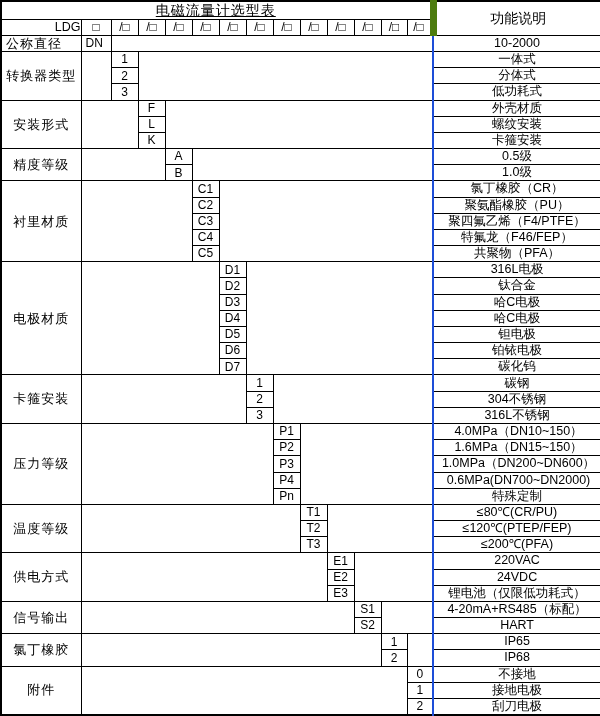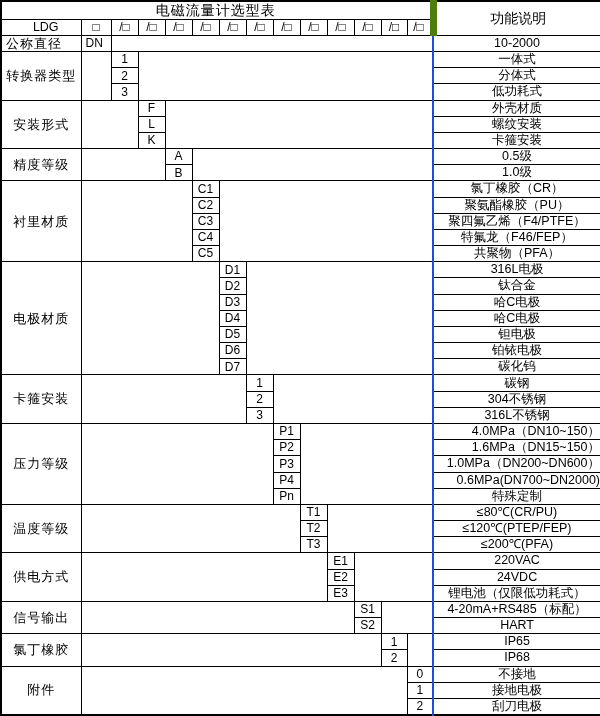--- a/index.html
+++ b/index.html
@@ -13,29 +13,29 @@
   }
   td {
     border: 1px solid #000;
     padding: 0; margin: 0;
     overflow: hidden; white-space: nowrap;
     vertical-align: middle;
     font-size: 12px; line-height: 1.05;
     text-align: center;
     height: 16px;
   }
-  td.title { font-size: 14px; letter-spacing: 1px; height: 18px; }
+  td.title { font-size: 14px; letter-spacing: 1px; height: 18px; text-decoration: underline; }
   td.fhdr  { font-size: 14px; border-left: 7px solid #4d7c0f; }
   td.lbl   { font-size: 13px; letter-spacing: 1px; }
   td.left  { text-align: left; padding-left: 4px; }
-  td.mrow  { text-align: center; padding-left: 9px; font-size: 12.5px; }
+  td.mrow  { text-align: right; padding-left: 9px; font-size: 12.5px; }
   td.codebox { font-size: 12px; }
   td.slot  { font-size: 12px; letter-spacing: 0; }
   td.desc  { font-size: 12.5px; border-left: 2px solid #1d4ed8; }
-  td.desc.dl { text-align: right; padding-left: 3px; }
+  td.desc.dl { text-align: center; padding-left: 3px; }
   td.fill  { background: #fff; }
 </style>
 </head>
 <body>
 
 <table class="sel">
   <colgroup>
     <col style="width:80px">
       <col style="width:30px">
     <col style="width:27px">

